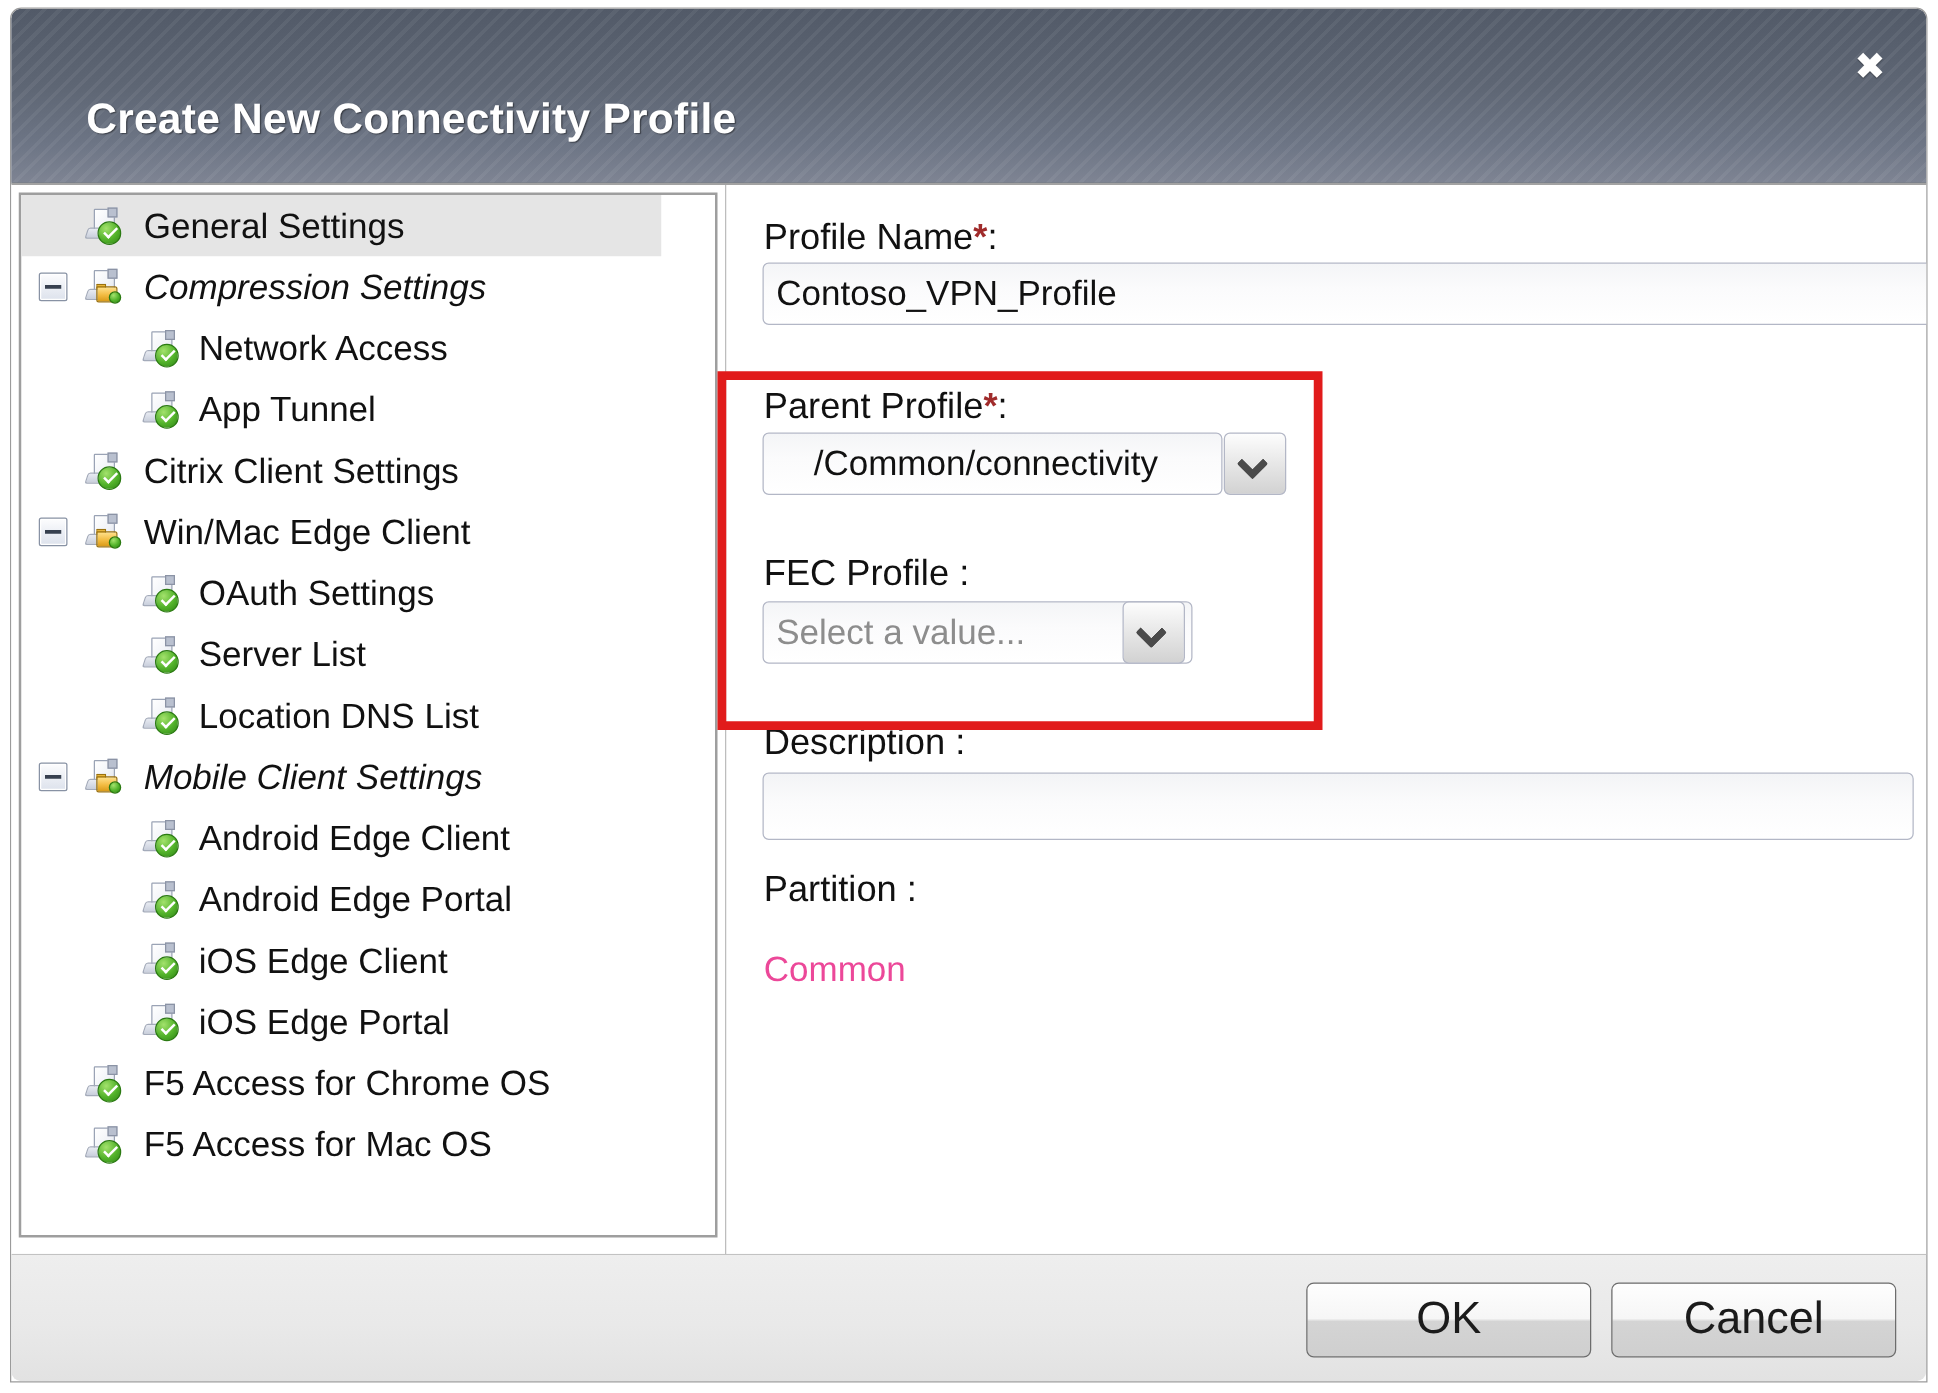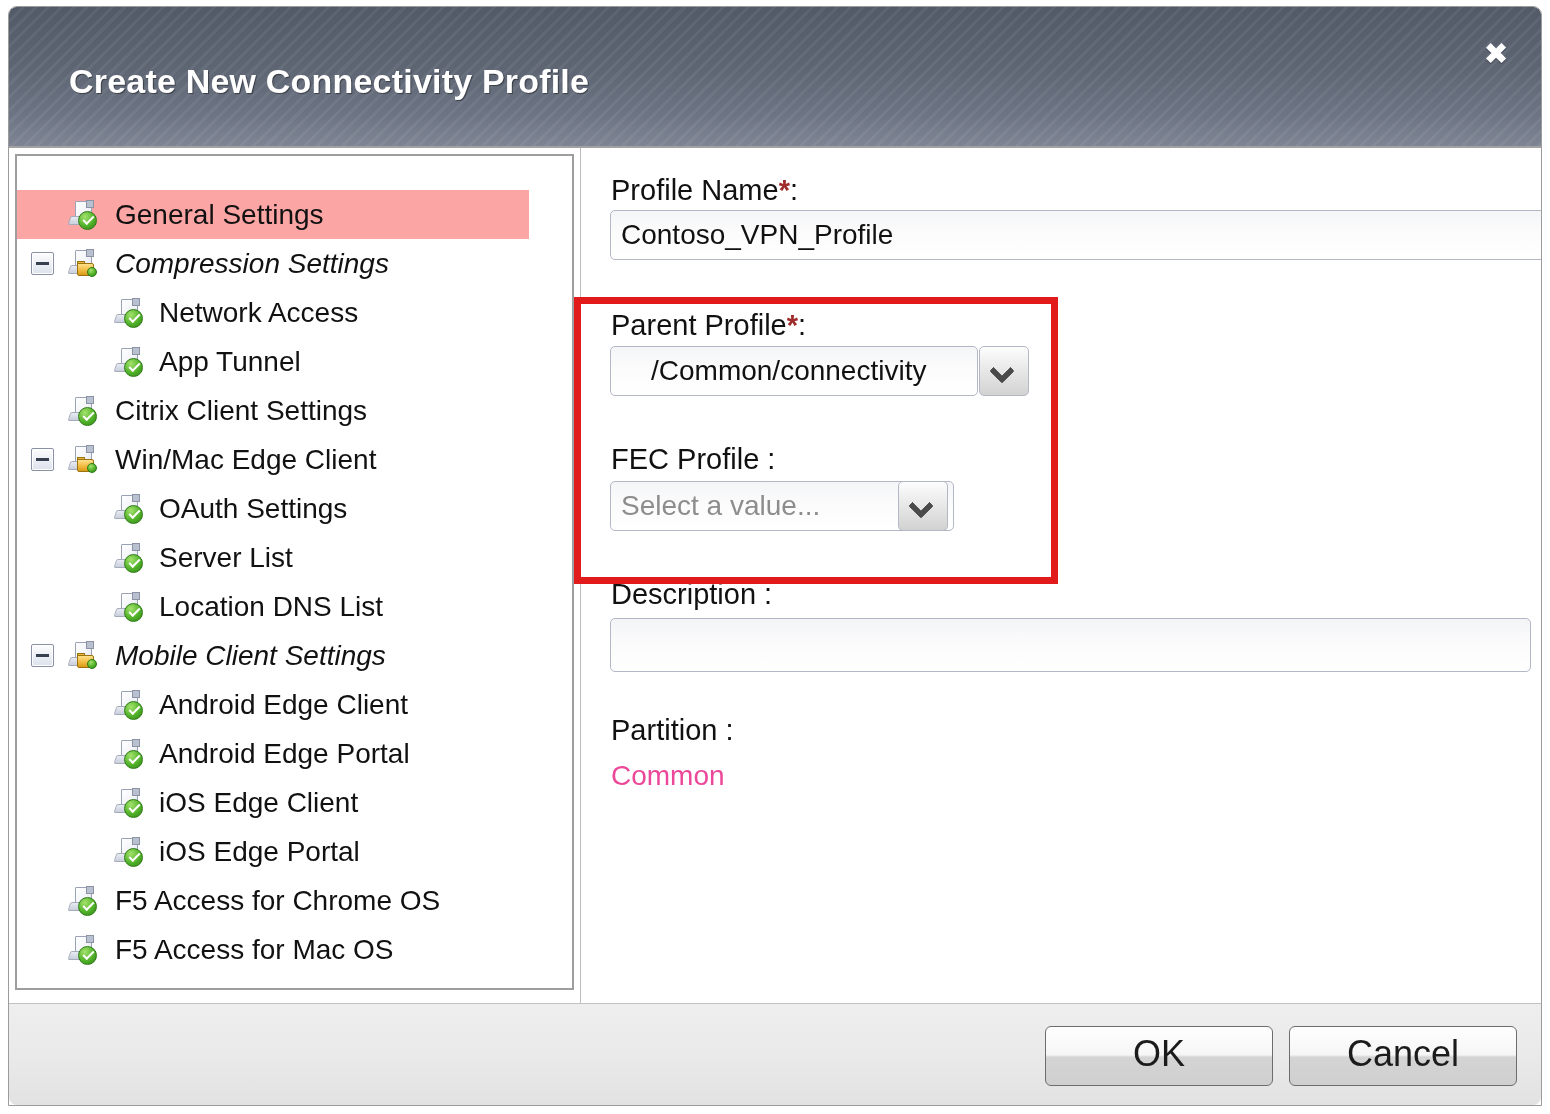--- a/index.html
+++ b/index.html
@@ -47,21 +47,21 @@
         rgba(255,255,255,0.055) 3px,
         rgba(0,0,0,0.0) 3px,
         rgba(0,0,0,0.0) 9px
       ),
       linear-gradient(to bottom, #525a68 0%, #5e6674 45%, #6d7585 78%, #7e8493 100%);
     overflow: hidden;
   }
   #dialog-title {
     position: absolute;
     left: 60px;
-    top: 55px;
+    top: 69px;
     font-size: 34px;
     font-weight: bold;
     color: #ffffff;
     letter-spacing: 0.2px;
     text-shadow: 1px 1px 1px rgba(0,0,0,0.45);
     white-space: nowrap;
   }
   #close-button {
     position: absolute;
     right: 28px;
@@ -99,23 +99,22 @@
     overflow: hidden;
   }
   .tree-row {
     position: relative;
     height: 49px;
     line-height: 49px;
     white-space: nowrap;
     cursor: pointer;
   }
   .tree-row.selected {
-    background: #fca5a5;
+    background: #e5e5e5;
     width: 512px;
-    margin-top: 34px;
   }
   .tree-row .expander {
     position: absolute;
     left: 14px;
     top: 13px;
     width: 23px;
     height: 23px;
     box-sizing: border-box;
     border: 1px solid #8892a4;
     border-radius: 2px;
@@ -571,21 +570,21 @@
 
       <div class="field-label" style="left:30px; top:295px;">FEC Profile :</div>
       <div class="text-input placeholder" style="left:29px; top:333px; width:344px;">Select a value...</div>
       <div class="dd-button" style="left:317px; top:333px;">
           <span class="chev"></span>
         </div>
 
       <div class="field-label" style="left:30px; top:430px;">Description :</div>
       <div class="textarea-box" style="left:29px; top:470px; width:921px;"></div>
 
-      <div class="field-label" style="left:30px; top:566px;">Partition :</div>
+      <div class="field-label" style="left:30px; top:548px;">Partition :</div>
       <div class="static-value" style="left:30px; top:612px;">Common</div>
 
     </div>
 
     <div id="highlight-box"></div>
 
   </div>
 
   <div id="footer">
     <div class="footer-btn" id="ok-button">OK</div>

